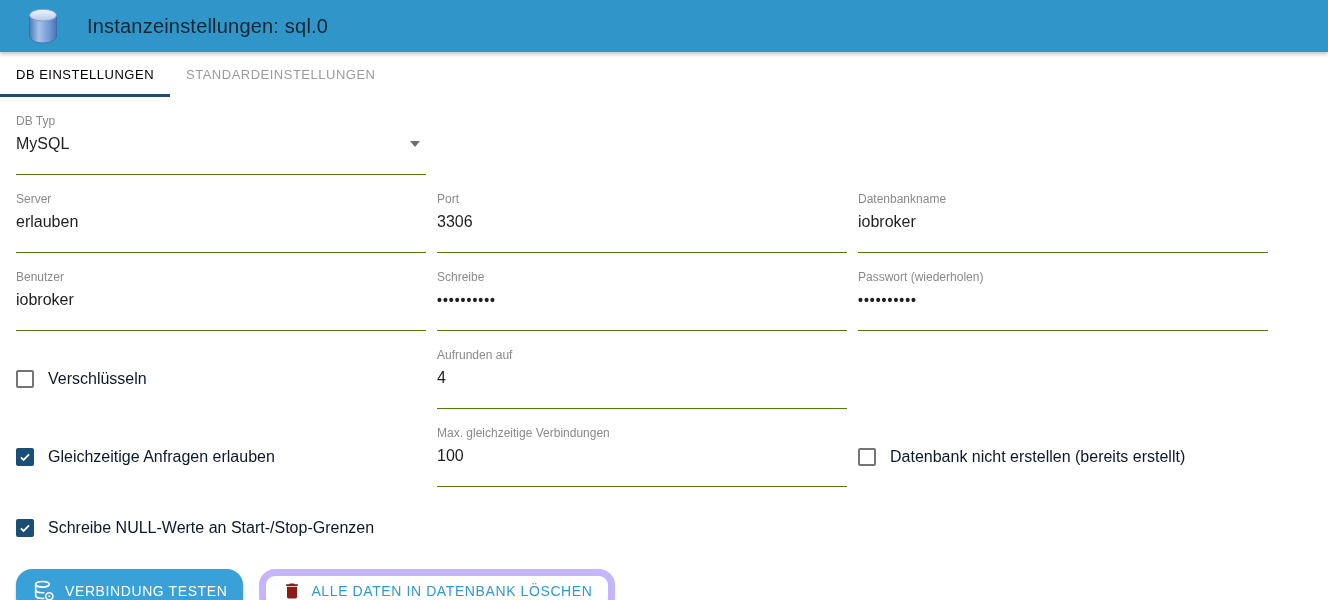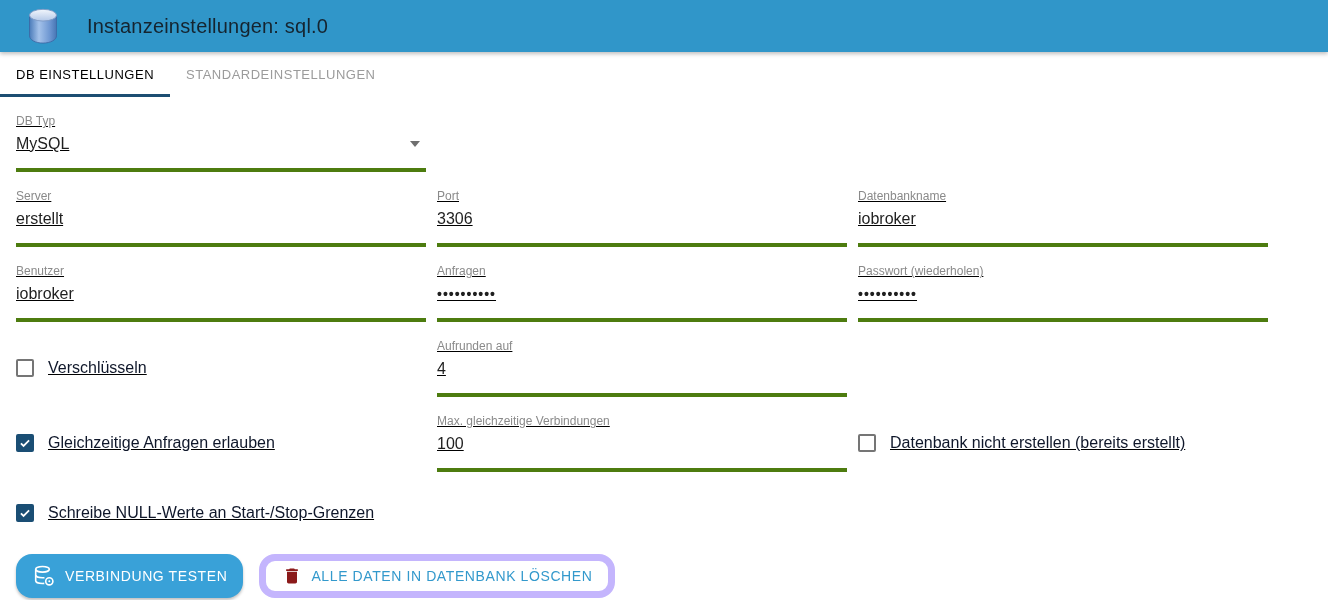--- a/index.html
+++ b/index.html
@@ -18,29 +18,29 @@
     font-size: 13px; font-weight: 500; letter-spacing: .5px; color: #9b9b9b;
     cursor: pointer; position: relative; text-transform: uppercase; }
   .tab[data-active="true"] { color: #000000; }
   .tab[data-active="true"]::after { content: ""; position: absolute; left: 0; right: 0; bottom: 0;
     height: 3px; background: #1d4e72; }
 
   
   .content { padding: 17px 16px 0 16px; }
   .grid { display: grid; grid-template-columns: 410px 410px 410px; column-gap: 11px;
     margin-bottom: 17px; align-items: center; }
-  .cell { min-height: 48px; display: flex; align-items: center; text-decoration: underline; }
+  .cell { min-height: 48px; display: flex; align-items: center; }
   .cell.fill { align-items: stretch; }
 
   
   .field { width: 100%; display: flex; flex-direction: column; }
   .field label { font-size: 12px; color: #8a8a8a; line-height: 14px; margin-bottom: 4px; }
   .control { display: flex; align-items: center; justify-content: space-between;
-    font-size: 16px; color: #1f1f1f; line-height: 24px; padding-bottom: 12px;
-    border-bottom: 4px solid #4d7c0f; cursor: text; }
+    font-size: 16px; color: #1f1f1f; line-height: 24px; padding-bottom: 18px;
+    border-bottom: 1px solid #4d7c0f; cursor: text; }
   .control .val { white-space: nowrap; }
   .control.password .val { letter-spacing: 1px; font-size: 14px; font-weight: 700; }
   .arrow { width: 0; height: 0; border-left: 5px solid transparent; border-right: 5px solid transparent;
     border-top: 6px solid #6f6f6f; margin-right: 6px; }
 
   
   .check { display: flex; align-items: center; cursor: pointer; }
   .box { width: 18px; height: 18px; border: 2px solid #757575; border-radius: 2px;
     display: inline-flex; align-items: center; justify-content: center; background: #fff; flex: none; }
   .box svg { display: none; width: 16px; height: 16px; }
@@ -107,21 +107,21 @@
       </div>
       <div class="cell"></div>
         <div class="cell"></div>
     </div>
 
     <div class="grid">
       <div class="cell fill">
         <div class="field">
           <label>Server</label>
           <div class="control">
-            <span class="val">erstellt</span>
+            <span class="val">erlauben</span>
           </div>
         </div>
       </div>
       <div class="cell fill">
         <div class="field">
           <label>Port</label>
           <div class="control">
             <span class="val">3306</span>
           </div>
         </div>
@@ -140,21 +140,21 @@
       <div class="cell fill">
         <div class="field">
           <label>Benutzer</label>
           <div class="control">
             <span class="val">iobroker</span>
           </div>
         </div>
       </div>
       <div class="cell fill">
         <div class="field">
-          <label>Anfragen</label>
+          <label>Schreibe</label>
           <div class="control password">
             <span class="val">••••••••••</span>
           </div>
         </div>
       </div>
       <div class="cell fill">
         <div class="field">
           <label>Passwort (wiederholen)</label>
           <div class="control password">
             <span class="val">••••••••••</span>

